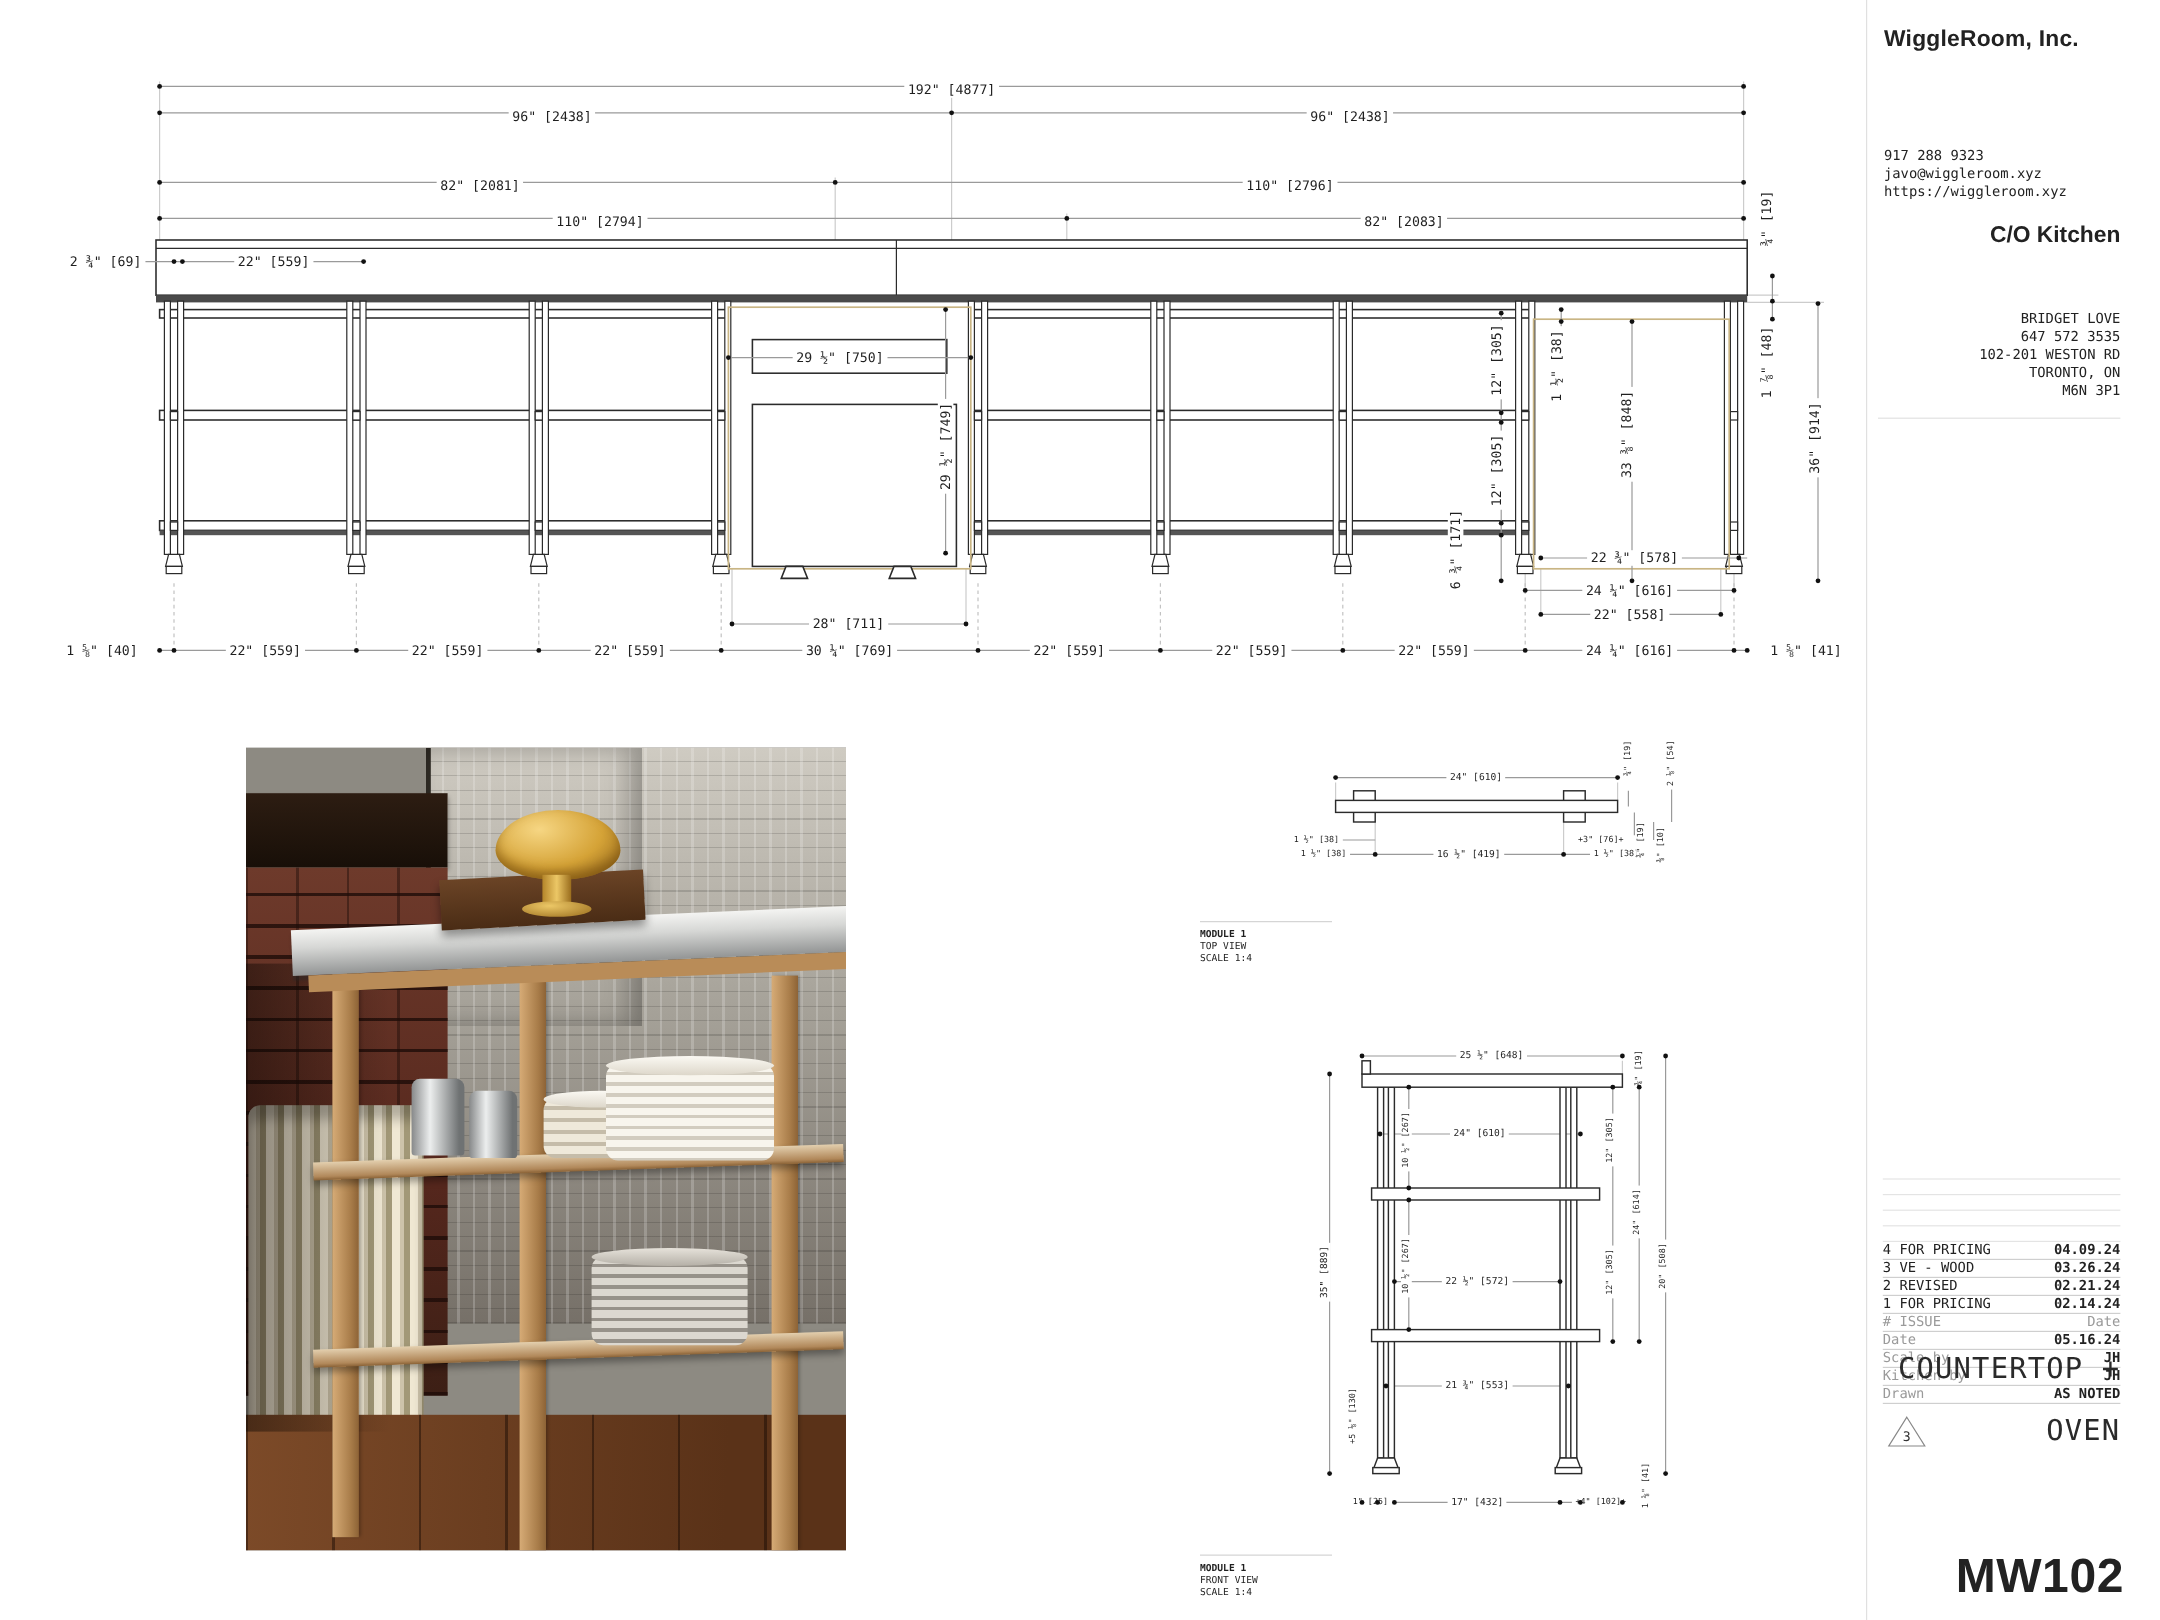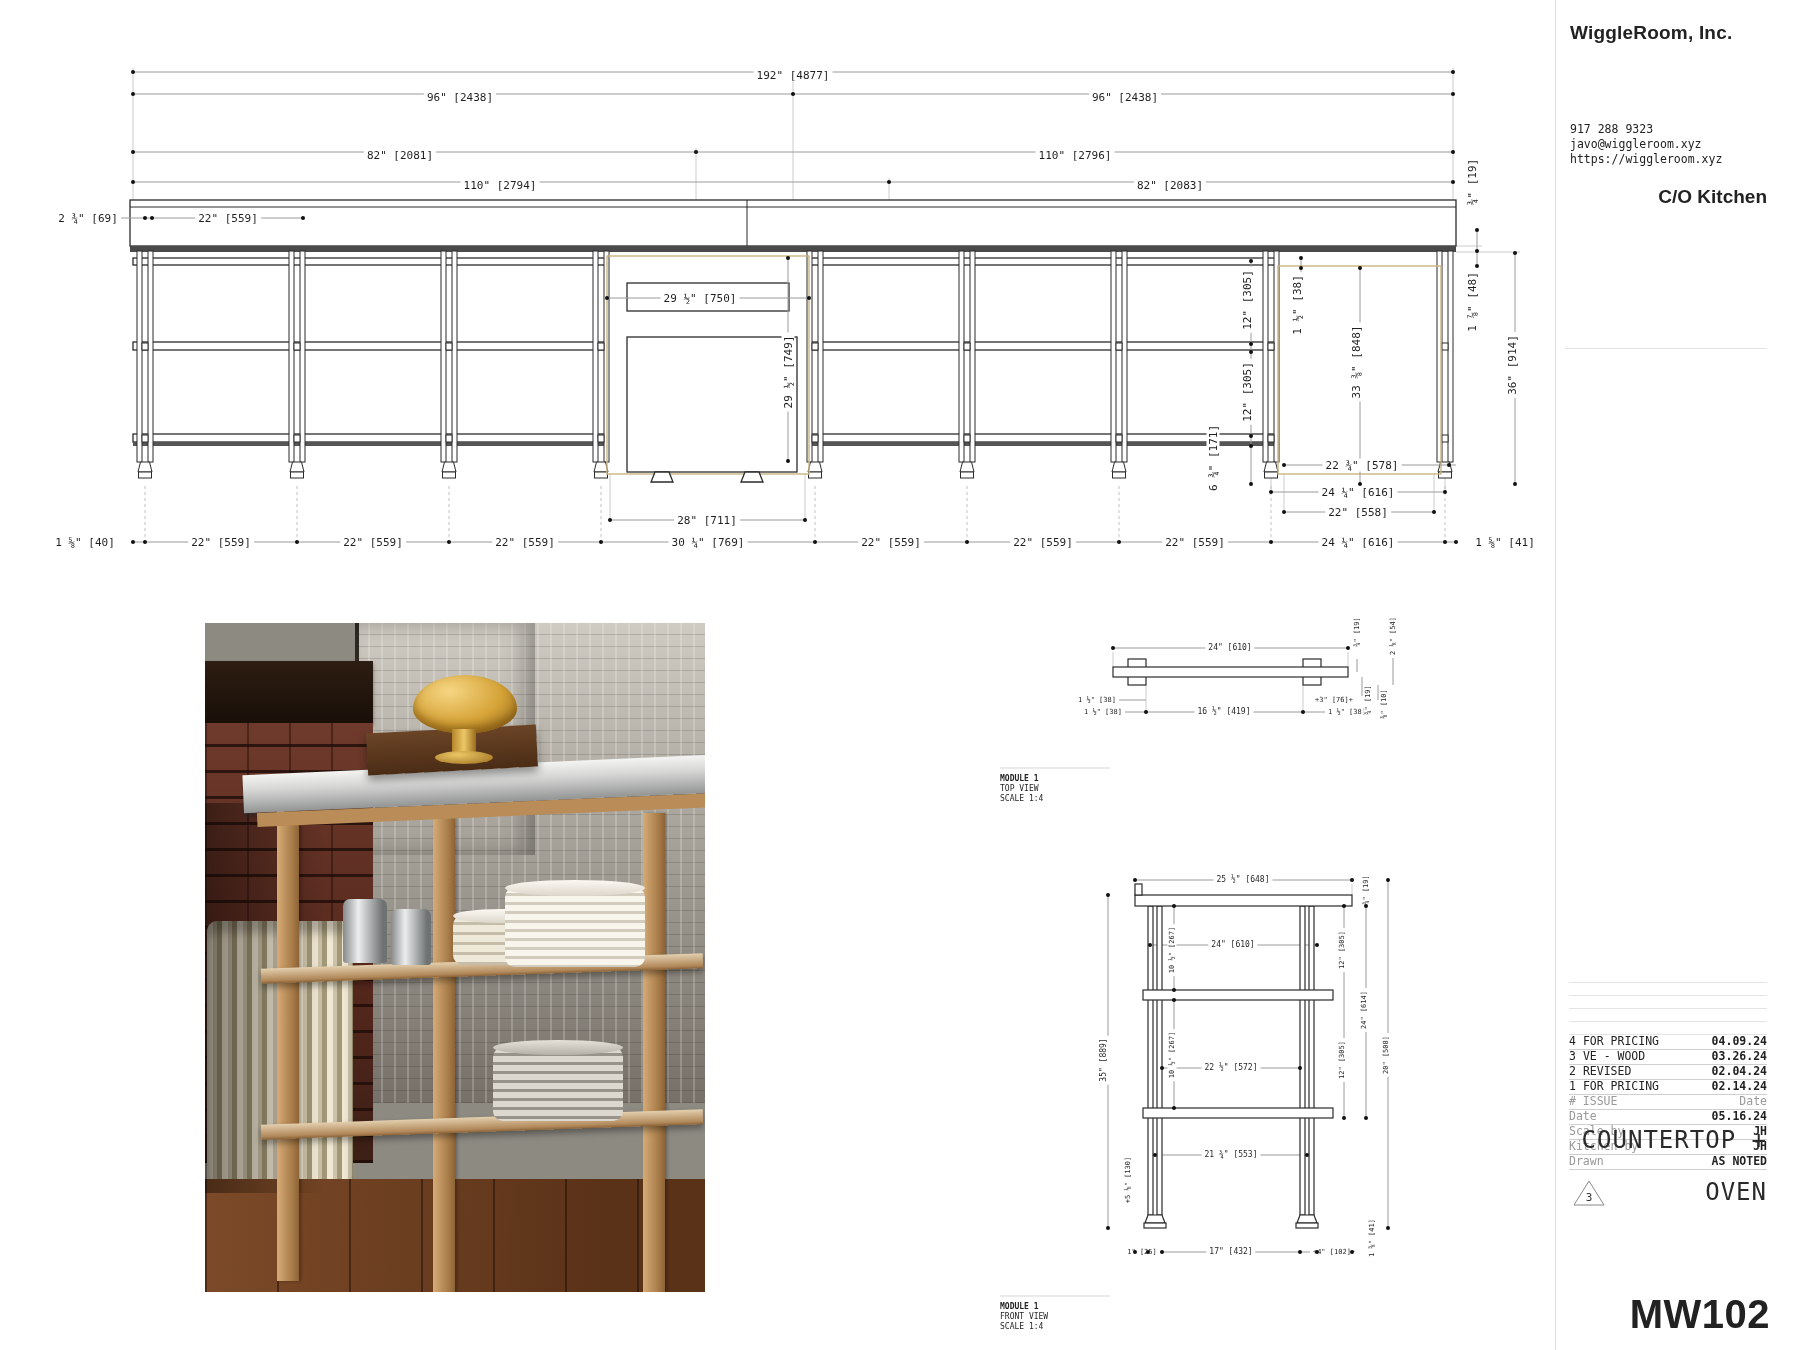--- a/index.html
+++ b/index.html
@@ -195,40 +195,47 @@
   <div class="tb-brand">WiggleRoom, Inc.</div>
 
   <div class="tb-contact">
     <div>917 288 9323</div>
     <div>javo@wiggleroom.xyz</div>
     <div>https://wiggleroom.xyz</div>
   </div>
 
   <div class="tb-project">C/O Kitchen</div>
 
+  <div class="tb-client">
+    <div>BRIDGET LOVE</div>
+    <div>647 572 3535</div>
+    <div>102-201 WESTON RD</div>
+    <div>TORONTO, ON</div>
+    <div>M6N 3P1</div>
+  </div>
 
   <div class="tb-rule" style="top:348px;"></div>
 
   <div class="tb-table">
     <div class="tb-empty"></div>
     <div class="tb-empty"></div>
     <div class="tb-empty"></div>
     <div class="tb-empty"></div>
     <div class="tb-empty"></div>
     <div class="tb-row">
       <span><span>4</span> <span>FOR PRICING</span></span>
       <span class="val">04.09.24</span>
     </div>
     <div class="tb-row">
       <span><span>3</span> <span>VE - WOOD</span></span>
       <span class="val">03.26.24</span>
     </div>
     <div class="tb-row">
       <span><span>2</span> <span>REVISED</span></span>
-      <span class="val">02.04.24</span>
+      <span class="val">02.21.24</span>
     </div>
     <div class="tb-row">
       <span><span>1</span> <span>FOR PRICING</span></span>
       <span class="val">02.14.24</span>
     </div>
     <div class="tb-row">
       <span class="muted"># ISSUE</span>
       <span class="val muted">Date</span>
     </div>
     <div class="tb-row">

